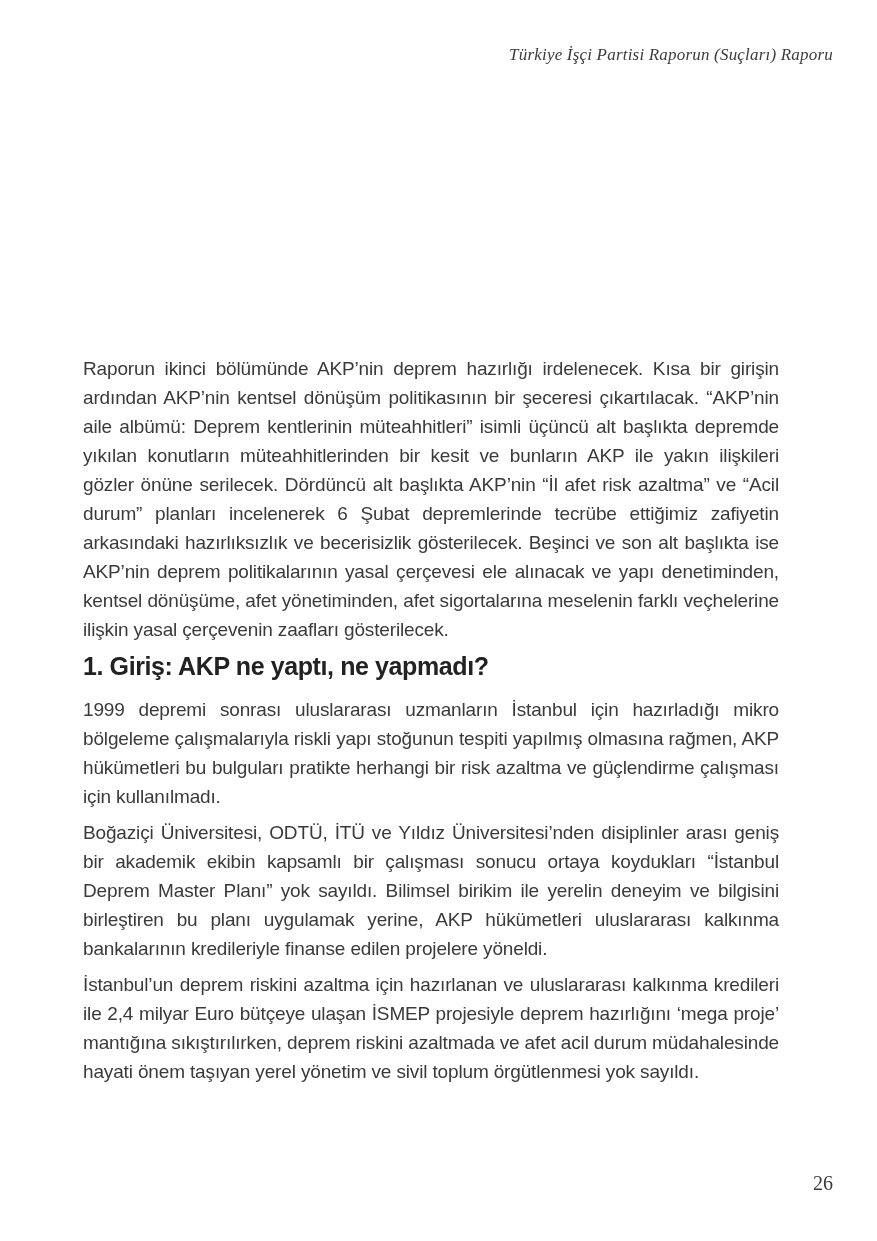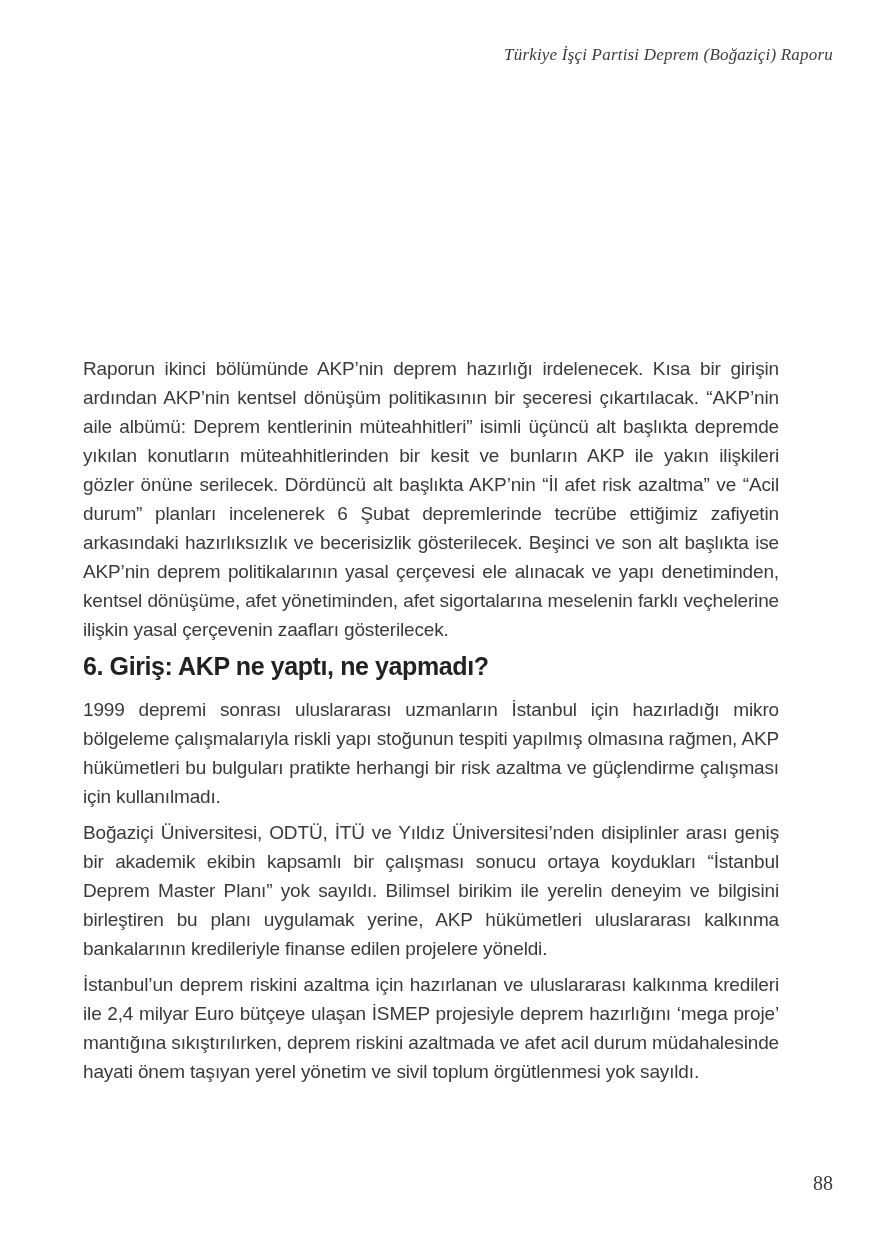--- a/index.html
+++ b/index.html
@@ -58,31 +58,31 @@
     font-family: "Liberation Serif", serif;
     font-size: 20px;
     color: #3b3b3b;
   }
 </style>
 </head>
 <body>
 
 <div class="page">
 
-  <div class="running-header">Türkiye İşçi Partisi Deprem (Boğaziçi) Raporu</div>
+  <div class="running-header">Türkiye İşçi Partisi Raporun (Suçları) Raporu</div>
 
   <div class="content">
 
     <p>Raporun ikinci bölümünde AKP’nin deprem hazırlığı irdelenecek. Kısa bir girişin ardından AKP’nin kentsel dönüşüm politikasının bir şeceresi çıkartılacak. “AKP’nin aile albümü: Deprem kentlerinin müteahhitleri” isimli üçüncü alt başlıkta depremde yıkılan konutların müteahhitlerinden bir kesit ve bunların AKP ile yakın ilişkileri gözler önüne serilecek. Dördüncü alt başlıkta AKP’nin “İl afet risk azaltma” ve “Acil durum” planları incelenerek 6 Şubat depremlerinde tecrübe ettiğimiz zafiyetin arkasındaki hazırlıksızlık ve becerisizlik gösterilecek. Beşinci ve son alt başlıkta ise AKP’nin deprem politikalarının yasal çerçevesi ele alınacak ve yapı denetiminden, kentsel dönüşüme, afet yönetiminden, afet sigortalarına meselenin farklı veçhelerine ilişkin yasal çerçevenin zaafları gösterilecek.</p>
 
-    <h2 class="section-heading">6. Giriş: AKP ne yaptı, ne yapmadı?</h2>
+    <h2 class="section-heading">1. Giriş: AKP ne yaptı, ne yapmadı?</h2>
 
     <p>1999 depremi sonrası uluslararası uzmanların İstanbul için hazırladığı mikro bölgeleme çalışmalarıyla riskli yapı stoğunun tespiti yapılmış olmasına rağmen, AKP hükümetleri bu bulguları pratikte herhangi bir risk azaltma ve güçlendirme çalışması için kullanılmadı.</p>
 
     <p>Boğaziçi Üniversitesi, ODTÜ, İTÜ ve Yıldız Üniversitesi’nden disiplinler arası geniş bir akademik ekibin kapsamlı bir çalışması sonucu ortaya koydukları “İstanbul Deprem Master Planı” yok sayıldı. Bilimsel birikim ile yerelin deneyim ve bilgisini birleştiren bu planı uygulamak yerine, AKP hükümetleri uluslararası kalkınma bankalarının kredileriyle finanse edilen projelere yöneldi.</p>
 
     <p>İstanbul’un deprem riskini azaltma için hazırlanan ve uluslararası kalkınma kredileri ile 2,4 milyar Euro bütçeye ulaşan İSMEP projesiyle deprem hazırlığını ‘mega proje’ mantığına sıkıştırılırken, deprem riskini azaltmada ve afet acil durum müdahalesinde hayati önem taşıyan yerel yönetim ve sivil toplum örgütlenmesi yok sayıldı.</p>
 
   </div>
 
-  <div class="page-number">88</div>
+  <div class="page-number">26</div>
 
 </div>
 
 </body></html>

